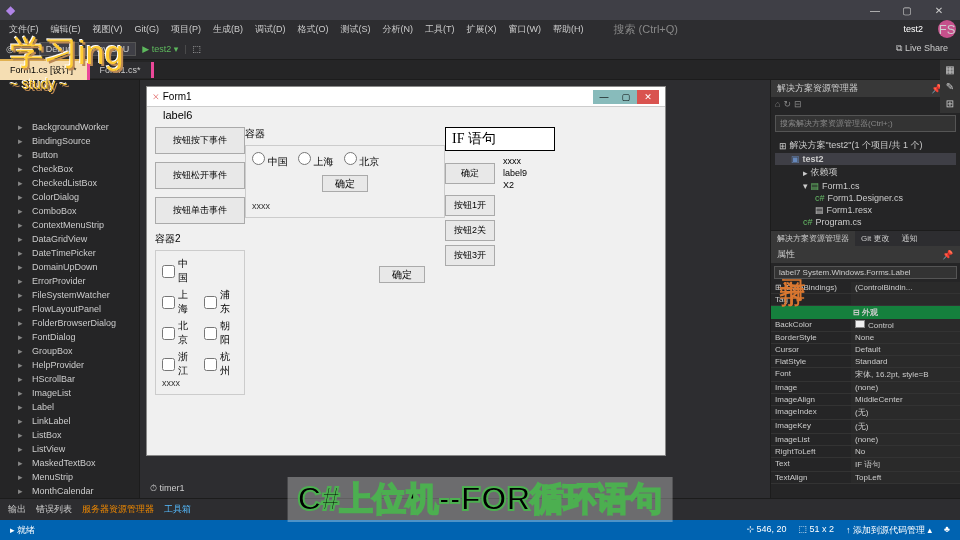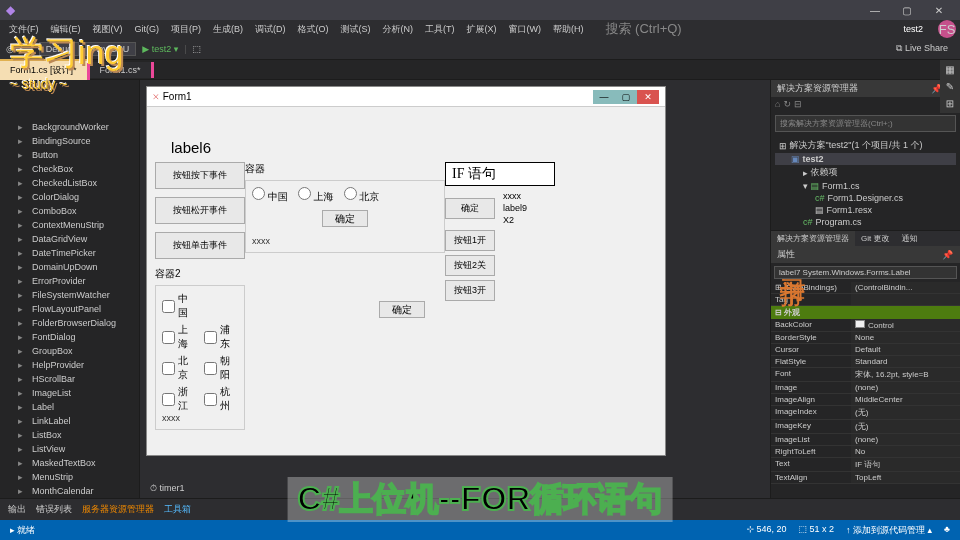--- a/index.html
+++ b/index.html
@@ -3,21 +3,21 @@
 <meta charset="utf-8">
 <style>
 * { margin: 0; padding: 0; box-sizing: border-box; font-family: "Microsoft YaHei", sans-serif; }
 body { width: 960px; height: 540px; background: #2d2d30; color: #ccc; font-size: 10px; overflow: hidden; position: relative; }
 .titlebar { height: 20px; background: #3f3f46; display: flex; align-items: center; padding: 0 6px; gap: 8px; }
 .titlebar .logo { color: #b084e8; font-size: 12px; }
 .titlebar .win-controls { margin-left: auto; display: flex; gap: 2px; }
 .titlebar .win-btn { width: 30px; height: 18px; display: flex; align-items: center; justify-content: center; }
 .menubar { height: 18px; background: #2d2d30; display: flex; align-items: center; padding: 0 4px; gap: 2px; font-size: 9px; }
 .menubar span { padding: 2px 5px; cursor: pointer; }
-.menubar .search { margin-left: 10px; color: #888; font-size: 13px; }
+.menubar .search { margin-left: 18px; color: #888; font-size: 11px; }
 .menubar .right { margin-left: auto; display: flex; gap: 10px; align-items: center; }
 .menubar .pname { color: #fff; }
 .menubar .avatar { width: 18px; height: 18px; border-radius: 50%; background: #c5508b; display: flex; align-items: center; justify-content: center; font-size: 13px; }
 .toolbar { height: 22px; background: #2d2d30; border-bottom: 1px solid #1c1c1c; display: flex; align-items: center; padding: 0 6px; gap: 6px; font-size: 9px; }
 .toolbar .sel { background: #3f3f46; border: 1px solid #555; padding: 1px 6px; }
 .toolbar .run { color: #5db85d; }
 .toolbar .sep { color: #555; }
 .toolbar .live { margin-left: auto; padding: 1px 6px; }
 .tabs { height: 20px; background: #252526; display: flex; align-items: center; border-bottom: 1px solid #1c1c1c; position: relative; z-index: 1; }
 .tab { padding: 3px 10px; background: #2d2d30; font-size: 9px; border-right: 3px solid #ec4899; }
@@ -58,21 +58,21 @@
 .sln-tree .node { padding: 1px 0 1px 4px; display: flex; align-items: center; gap: 3px; }
 .sln-tree .indent1 { padding-left: 16px; }
 .sln-tree .indent2 { padding-left: 28px; }
 .sln-tree .indent3 { padding-left: 40px; }
 .sln-tree .sel { background: #3f3f46; }
 .tabs-mini { display: flex; font-size: 8px; background: #2d2d30; border-top: 1px solid #1c1c1c; }
 .tabs-mini span { padding: 2px 6px; }
 .tabs-mini .act { background: #383838; }
 .props { flex: 1; overflow: hidden; font-size: 8px; }
 .props-sel { background: #333; border: 1px solid #555; margin: 3px; padding: 1px 4px; font-size: 8px; }
-.props-cat { background: #4d7c0f; padding: 1px 4px; font-weight: bold; }
+.props-cat { background: #15803d; padding: 1px 4px; font-weight: bold; text-align: center; }
 .props-row { display: flex; border-bottom: 1px solid #333; }
 .props-row .k { width: 80px; padding: 1px 4px; }
 .props-row .v { flex: 1; padding: 1px 4px; background: #2a2a2a; }
 .props-row .swatch { display: inline-block; width: 10px; height: 8px; background: #f0f0f0; border: 1px solid #888; margin-right: 3px; }
 .bottom { height: 22px; background: #2d2d30; border-top: 1px solid #1c1c1c; display: flex; align-items: center; padding: 0 8px; font-size: 9px; gap: 10px; }
 .statusbar { height: 20px; background: #0063b1; display: flex; align-items: center; padding: 0 10px; font-size: 9px; color: #fff; gap: 16px; }
 .statusbar .right { margin-left: auto; display: flex; gap: 12px; }
 .vert-toolbar { position: absolute; right: 0; top: 60px; width: 20px; background: #333; display: flex; flex-direction: column; gap: 6px; padding: 4px 2px; align-items: center; z-index: 5; }
 .vert-toolbar span { font-size: 10px; }
 .overlay-study { position: absolute; top: 30px; left: 10px; font-size: 34px; font-family: cursive; color: #ffcc33; text-shadow: 2px 2px 0 #b85, -1px -1px 0 #fff; z-index: 20; pointer-events: none; }
@@ -169,21 +169,21 @@
     <div class="form-window">
       <div class="form-title">
         <span class="icon">🞨</span>
         <span>Form1</span>
         <div class="wc">
           <span style="background:#8bb;">—</span>
           <span style="background:#8bb;">▢</span>
           <span class="close">✕</span>
         </div>
       </div>
-      <div style="padding:2px 24px;font-size:15px;margin-top:30px;">label6</div>
+      <div style="padding:2px 16px;font-size:11px;">label6</div>
       <div class="form-body">
         <div class="col1">
           <div class="grp-btn">按钮按下事件</div>
           <div class="grp-btn">按钮松开事件</div>
           <div class="grp-btn">按钮单击事件</div>
           <div class="grp-title">容器2</div>
           <div class="grp">
             <div class="checks">
               <label>
                   <input type="checkbox" style="">

